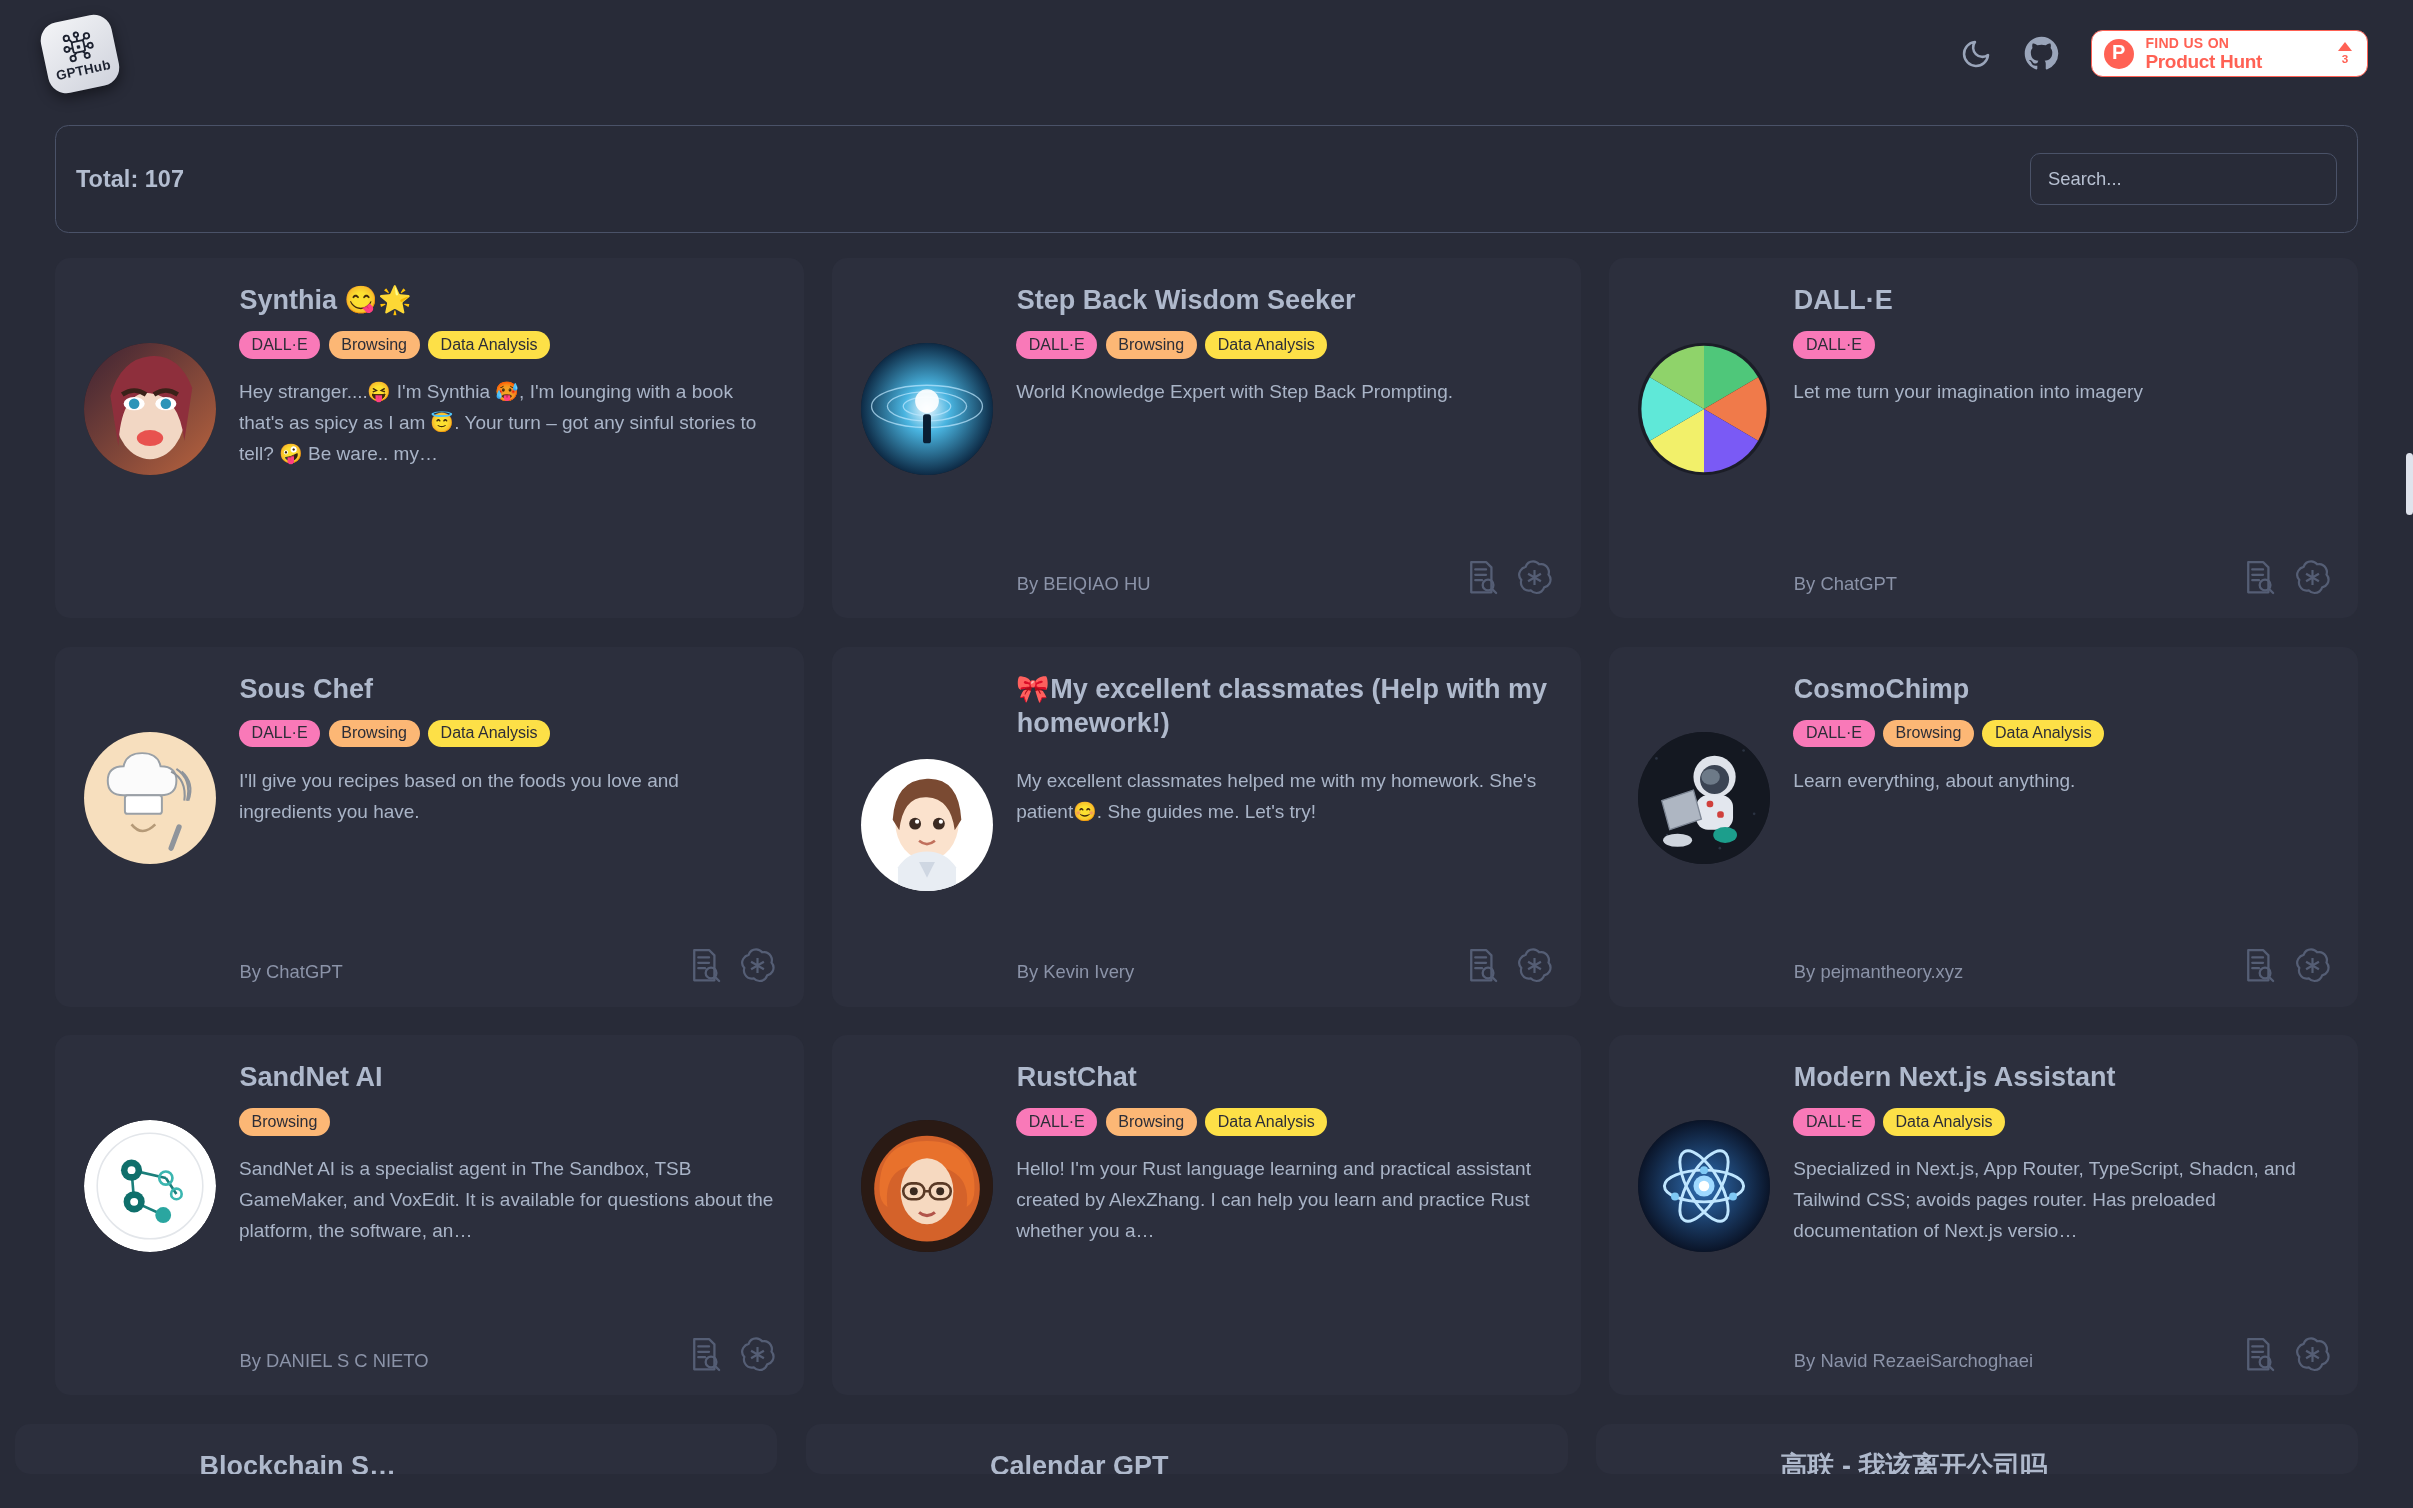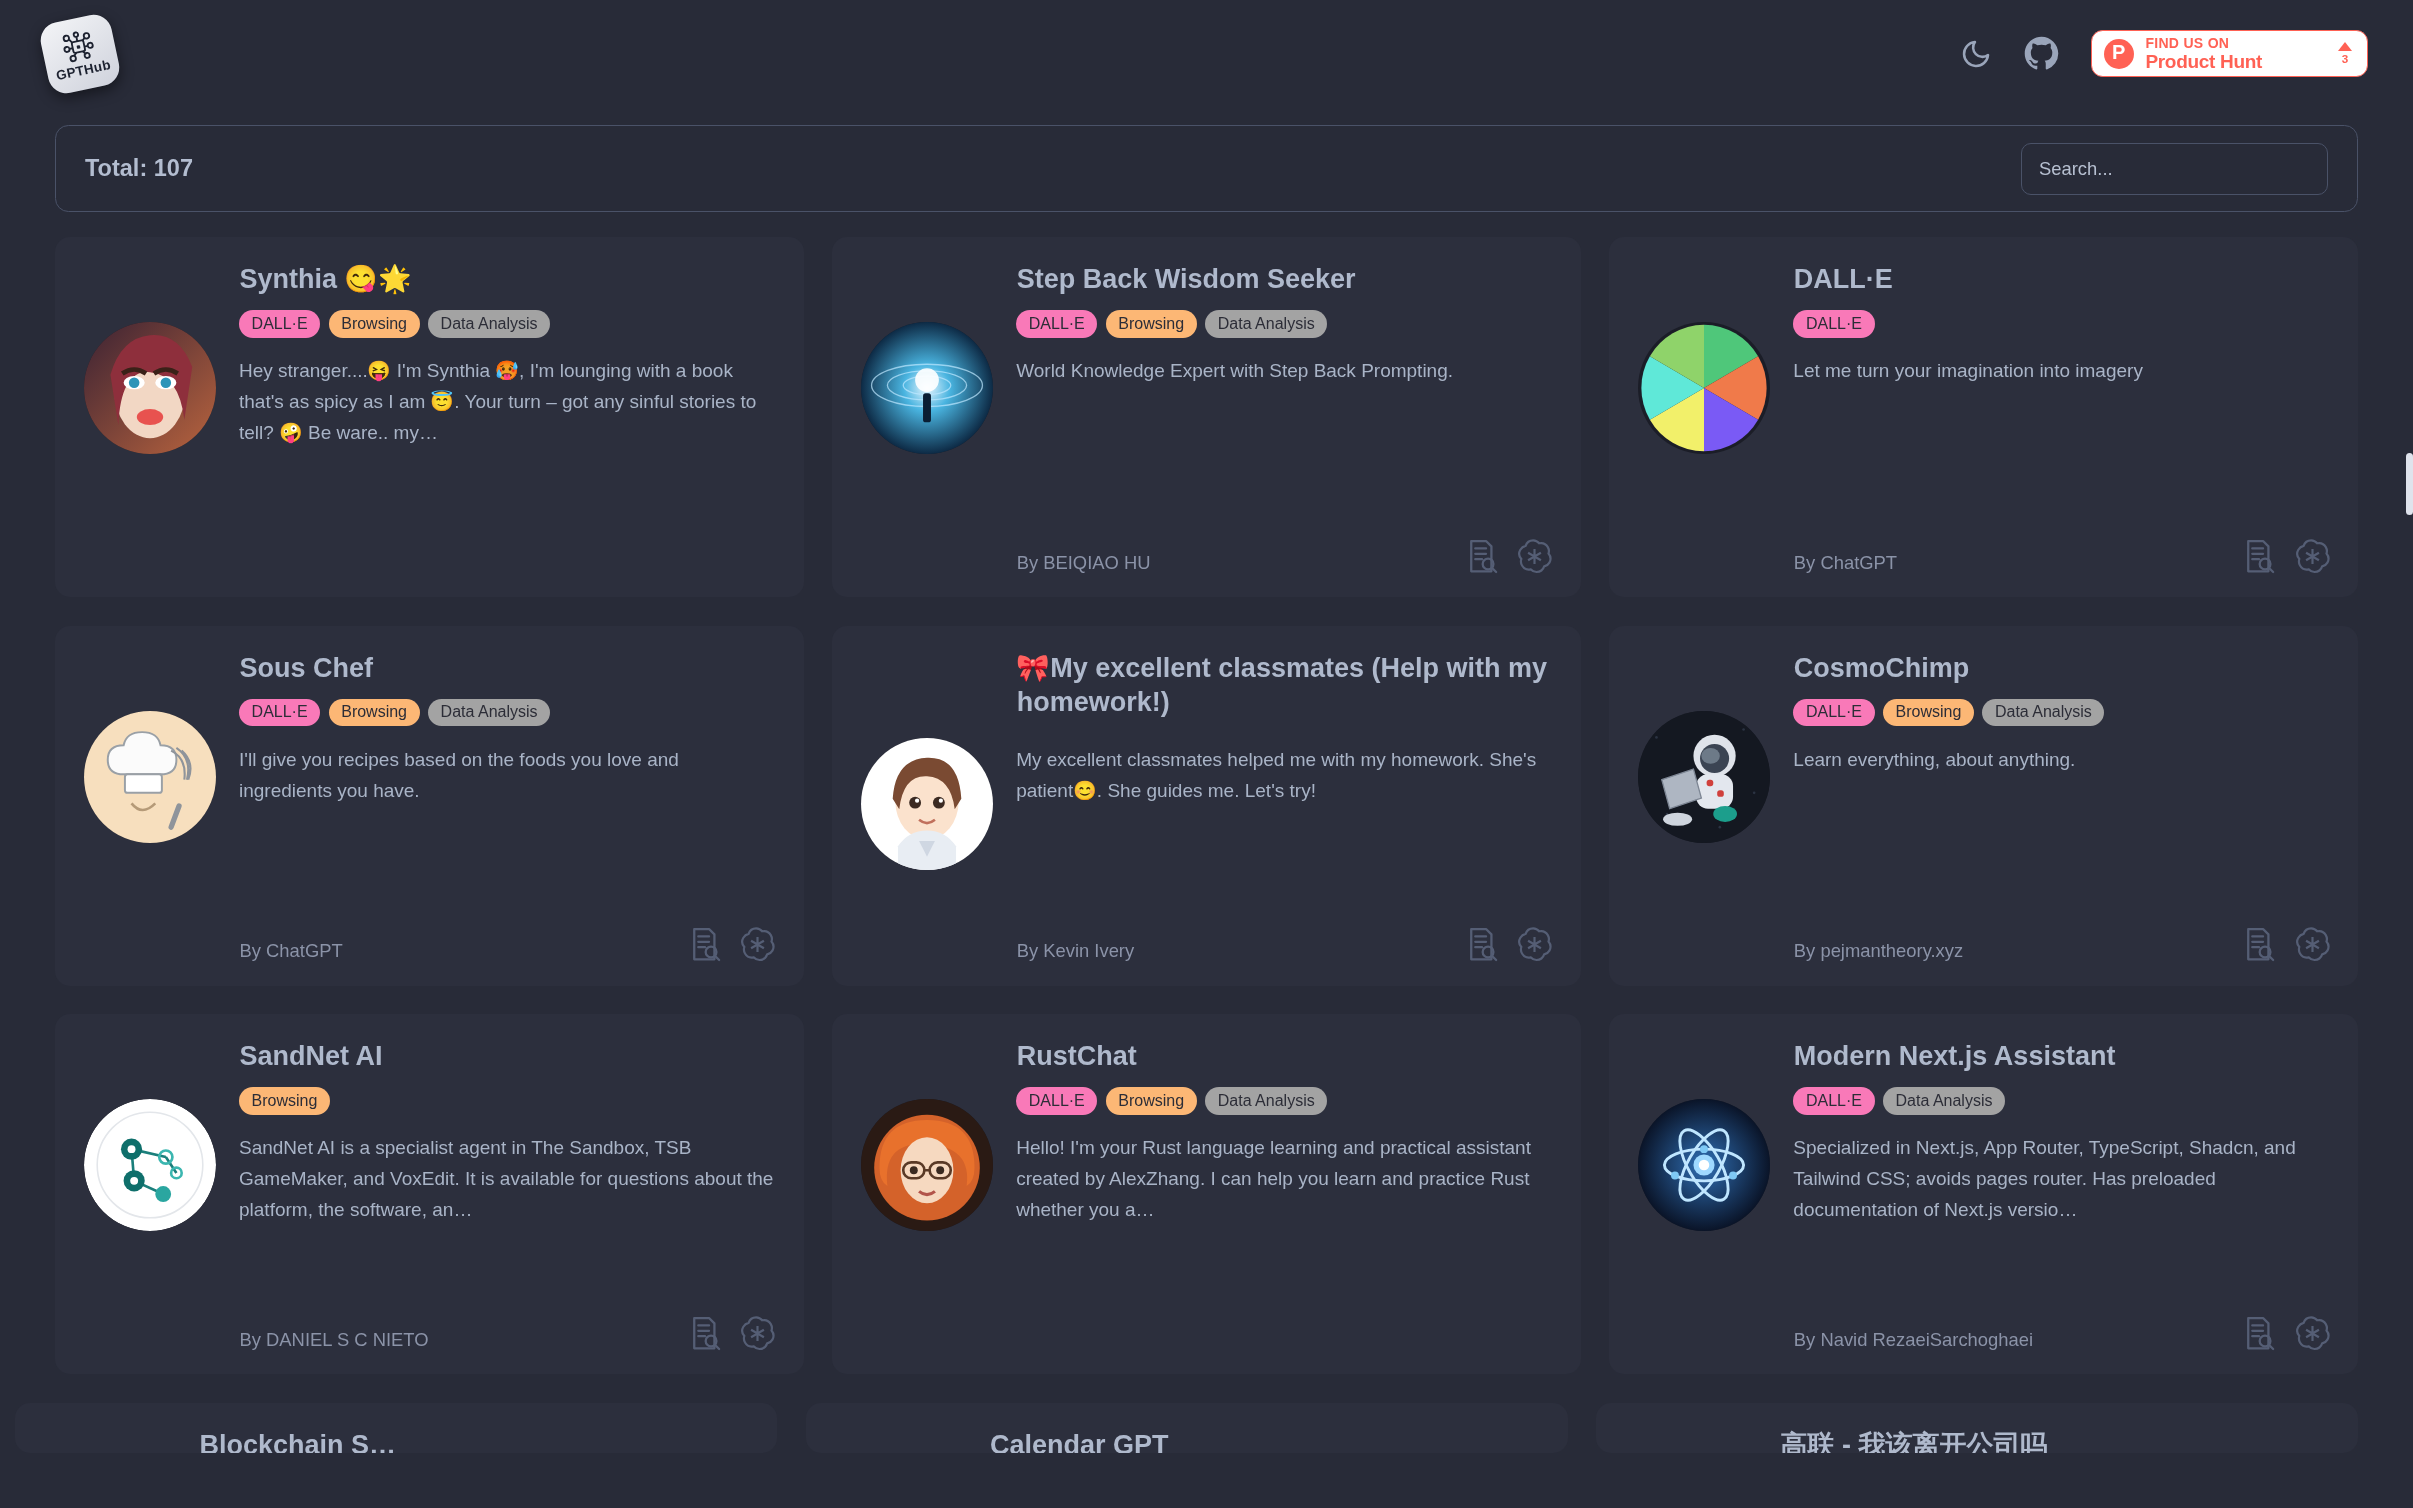--- a/index.html
+++ b/index.html
@@ -52,26 +52,26 @@
   .ph-texts { flex:1; line-height:1; }
   .ph-kicker { font-size:14px; font-weight:700; color:#ff6154; letter-spacing:0.3px; }
   .ph-title { font-size:19px; font-weight:700; color:#ff6154; margin-top:2.5px; letter-spacing:-0.3px; }
   .ph-vote { display:flex; flex-direction:column; align-items:center; justify-content:center; gap:1.7px; }
   .ph-arrow { width:0;height:0;border-left:7.5px solid transparent;border-right:7.5px solid transparent;border-bottom:9.2px solid #ff6154; }
   .ph-count { font-size:11.7px; font-weight:700; color:#ff6154; }
 
   
   .toolbar-wrap { padding: 18.4px 55px 0 55px; }
   .toolbar {
-    height: 87px;
+    height: 108px;
     border: 0.8px solid #4a5268;
     border-radius: 13.4px;
     background: #282b38;
     display:flex; align-items:center; justify-content:space-between;
-    padding: 0 29px;
+    padding: 0 20px;
   }
   .total-label { font-size:23.5px; font-weight:700; color:#b3bdd0; }
   .search-input {
     width: 307px; height: 52px;
     background: #282b38;
     border:0.8px solid #4a5268; border-radius:10px;
     color:#b7c0d1; font-size:18.4px;
     padding: 0 17px;
     font-family:"Liberation Sans", sans-serif;
     outline:none;
@@ -108,21 +108,21 @@
   .avatar svg { display:block; width:100%; height:100%; }
   .card-main { flex:1; min-width:0; }
   .tags { display:flex; flex-wrap:wrap; gap:8.4px; margin-bottom:18.4px; }
   .tag {
     font-size: 16px; color:#2c2d37; font-weight:400;
     border-radius: 837px; padding: 4.2px 12.6px 5px 12.6px;
     line-height:1.15; white-space:nowrap;
   }
   .tag.dalle    { background:#f979b8; }
   .tag.browsing { background:#fcb775; }
-  .tag.data     { background:#a3a3a3; }
+  .tag.data     { background:#fde047; }
   .desc {
     font-size: 19px; color:#a9b4c7; line-height: 1.62;
   }
   .card-footer {
     display:flex; align-items:flex-end; justify-content:space-between;
     margin-left: 156px; margin-top: 17px;
   }
   .byline { font-size:18.4px; color:#8b93a8; }
   .card-actions { display:flex; align-items:center; gap:18.4px; }
   .act-icon { color:#555e75; cursor:pointer; display:flex; }

